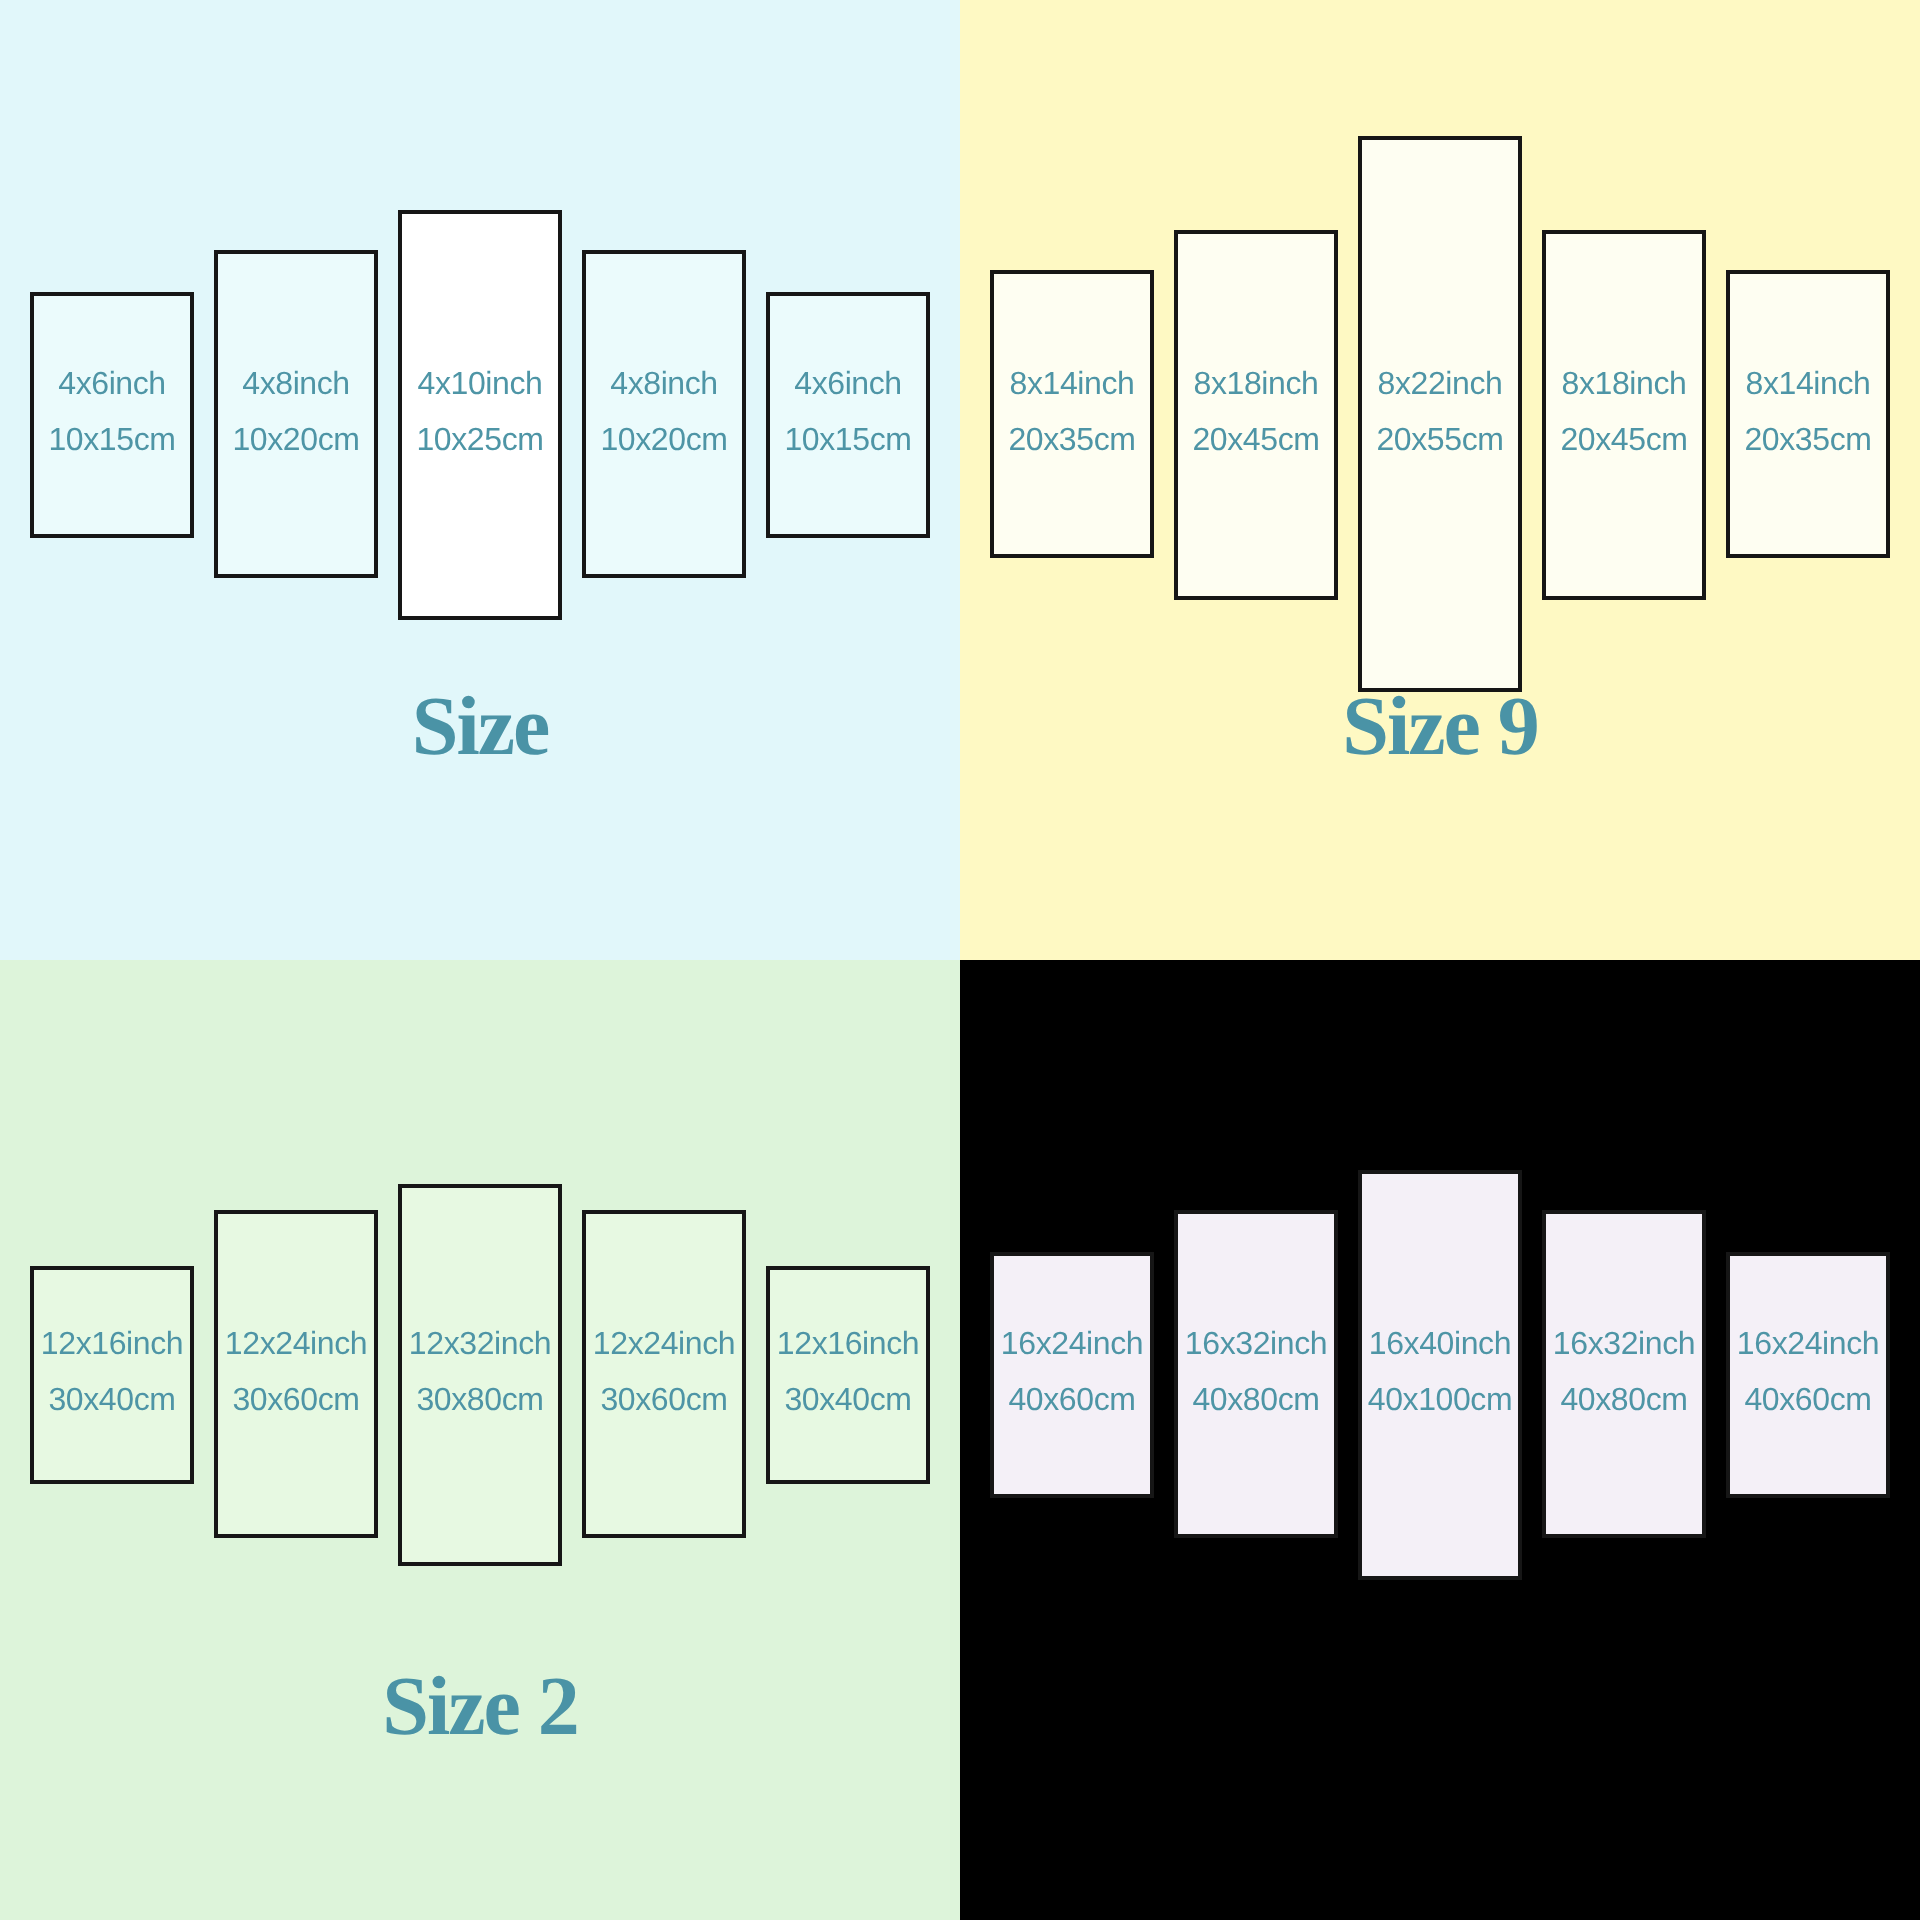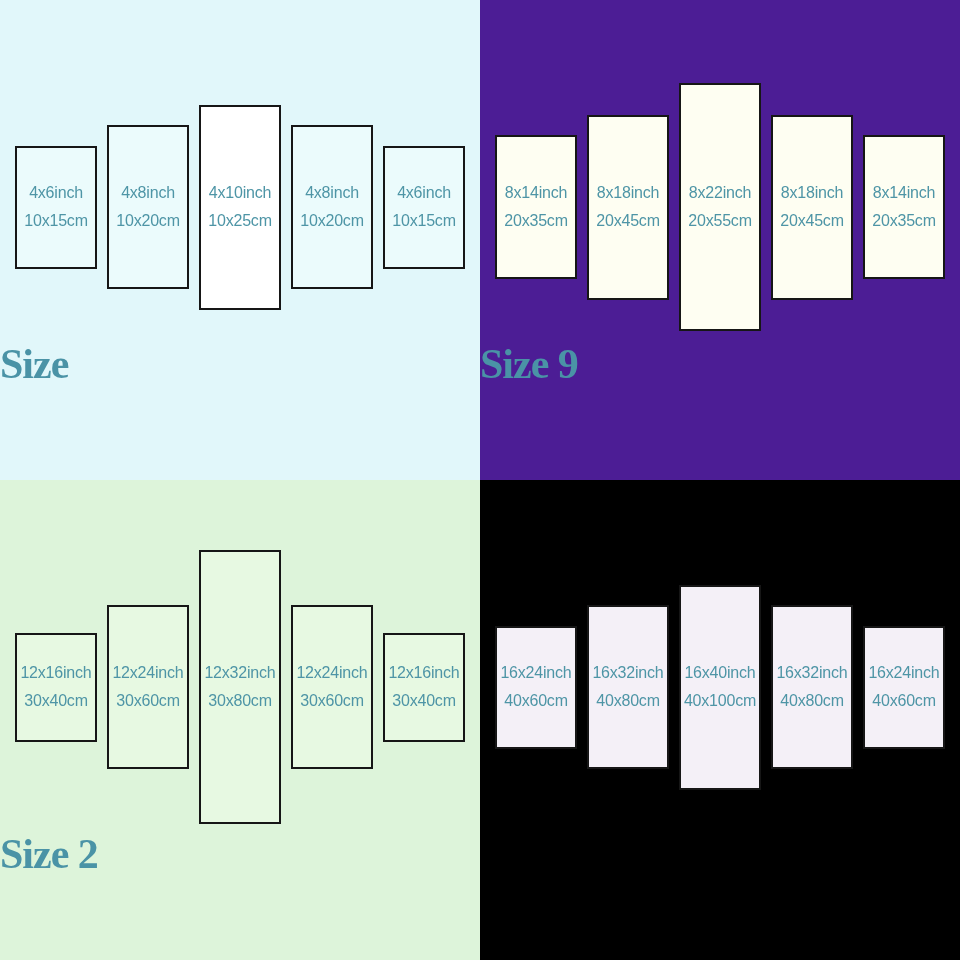--- a/index.html
+++ b/index.html
@@ -45,20 +45,21 @@
     text-align: center;
     font-size: 16px;
     letter-spacing: -0.2px;
     line-height: 28px;
     color: var(--label-color, #4e95a6);
   }
   .title {
     position: absolute;
     left: 0;
     width: 100%;
+    text-align: center;
     font-family: "Liberation Serif", serif;
     font-weight: 700;
     font-size: 42px;
     line-height: 44px;
     letter-spacing: -1px;
     color: var(--title-color, #4a93a6);
   }
   .row-top .title { top: 342px; }
   .row-bottom .title { top: 352px; }
 </style>
@@ -96,35 +97,35 @@
         <div class="panel" style="width: 82px; height: 123px; background: rgb(235, 251, 252);">
           <div class="panel-label">
             <div>4x6inch</div>
             <div>10x15cm</div>
           </div>
         </div>
       </div>
     <div class="title">Size</div>
   </div>
 
-  <div class="quadrant row-top" style="background: #4c1d95; text-decoration: underline;">
+  <div class="quadrant row-top" style="background: #fef9c3; text-decoration: underline;">
     <div class="panels">
         <div class="panel" style="width: 82px; height: 144px; background: rgb(254, 254, 242);">
           <div class="panel-label">
             <div>8x14inch</div>
             <div>20x35cm</div>
           </div>
         </div>
         <div class="panel" style="width: 82px; height: 185px; background: rgb(254, 254, 242);">
           <div class="panel-label">
             <div>8x18inch</div>
             <div>20x45cm</div>
           </div>
         </div>
-        <div class="panel" style="width: 82px; height: 248px; background: rgb(254, 254, 242);">
+        <div class="panel" style="width: 82px; height: 278px; background: rgb(254, 254, 242);">
           <div class="panel-label">
             <div>8x22inch</div>
             <div>20x55cm</div>
           </div>
         </div>
         <div class="panel" style="width: 82px; height: 185px; background: rgb(254, 254, 242);">
           <div class="panel-label">
             <div>8x18inch</div>
             <div>20x45cm</div>
           </div>
@@ -146,21 +147,21 @@
             <div>12x16inch</div>
             <div>30x40cm</div>
           </div>
         </div>
         <div class="panel" style="width: 82px; height: 164px; background: rgb(231, 249, 226);">
           <div class="panel-label">
             <div>12x24inch</div>
             <div>30x60cm</div>
           </div>
         </div>
-        <div class="panel" style="width: 82px; height: 274px; background: rgb(231, 249, 226);">
+        <div class="panel" style="width: 82px; height: 191px; background: rgb(231, 249, 226);">
           <div class="panel-label">
             <div>12x32inch</div>
             <div>30x80cm</div>
           </div>
         </div>
         <div class="panel" style="width: 82px; height: 164px; background: rgb(231, 249, 226);">
           <div class="panel-label">
             <div>12x24inch</div>
             <div>30x60cm</div>
           </div>

